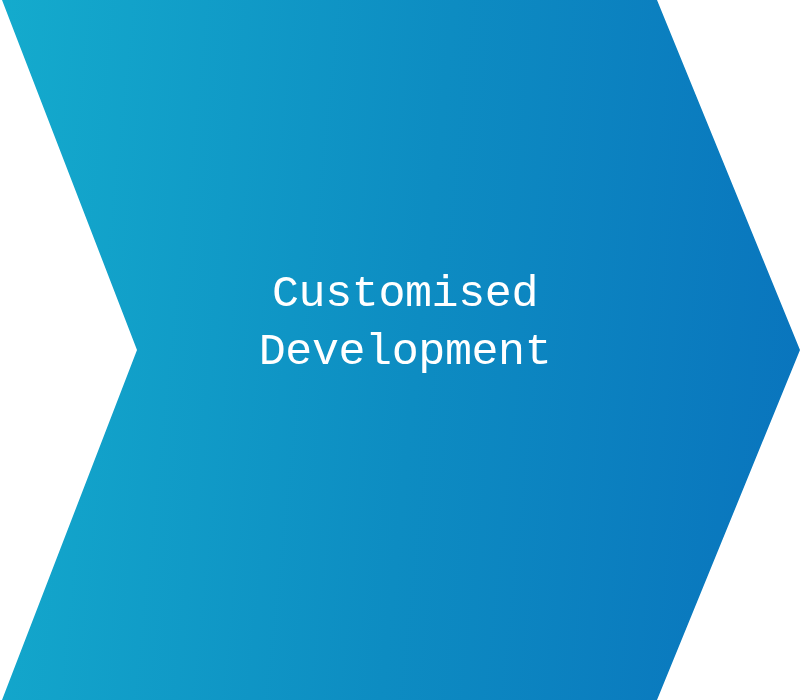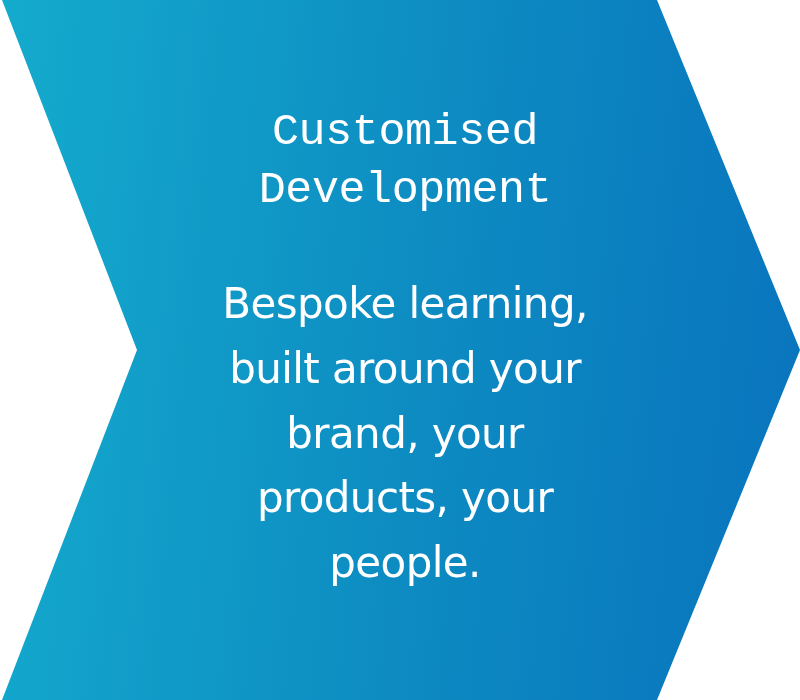--- a/index.html
+++ b/index.html
@@ -88,16 +88,15 @@
 </style>
 </head>
 <body>
 
 <div id="banner-canvas" style="background: rgb(255, 255, 255);">
 
   <div class="chevron-shape" style="background: linear-gradient(96deg, rgb(20, 171, 205) 0%, rgb(13, 140, 194) 52%, rgb(9, 115, 189) 100%);"></div>
 
   <div class="text-stack">
     <h1 class="headline">Customised Development</h1>
-    <p class="body-copy">Bespoke learning, built around your brand, your products, your people.</p>
   </div>
 
 </div>
 
 </body></html>

